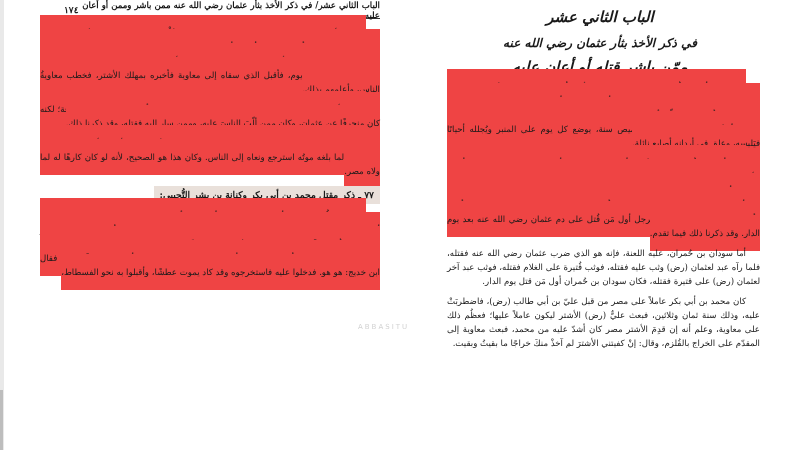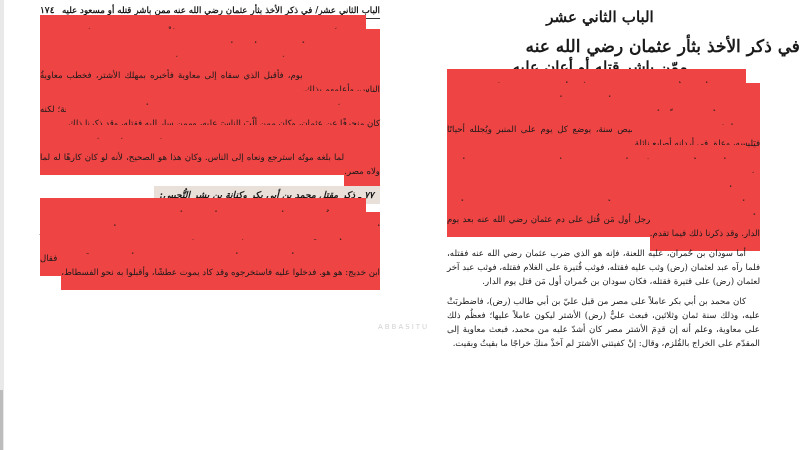--- a/index.html
+++ b/index.html
@@ -11,52 +11,52 @@
   .left-page { left:0; width:400px; }
   .right-page { left:400px; width:400px; }
   .left-edge { position:absolute; left:0; top:0; width:4px; height:450px; background:#e9e9e9; }
   .left-edge-dark { position:absolute; left:0; top:390px; width:3px; height:60px; background:#bdbdbd; }
 
   .running-header {
     position:absolute; left:40px; width:340px; top:2px; height:16px;
     border-bottom:1px solid #333; display:flex; justify-content:space-between;
     align-items:center; font-size:8.6px; font-weight:bold;
   }
-  .page-num { font-size:9px; font-weight:bold; }
+  .page-num { font-size:9px; font-weight:bold;margin-left:24px; }
 
   .col { position:absolute; font-size:8.6px; line-height:14px; text-align:justify; }
   .left-page .col { left:40px; width:340px; top:26px; }
   .right-page .col { left:47px; width:313px; top:80px; }
 
   .para { margin:0 0 6px 0; text-indent:14px; }
   .hl { background:#ef4444; padding:13px 0; }
   .section-title {
     display:inline-block; font-weight:bold; font-size:9.2px;
-    background:#e9e0da; padding:2px 6px; margin:2px 0 5px 0;font-style:italic;
+    background:#e9e0da; padding:2px 6px; margin:2px 0 5px 0;
   }
 
-  .chapter-title { position:absolute; left:0; width:400px; text-align:center; direction:rtl; font-weight:bold; }
+  .chapter-title { position:absolute; left:0; width:400px; text-align:center; direction:rtl; font-weight:bold;font-style:italic; }
   .ct-1 { top:8px; font-size:15px; }
-  .ct-2 { top:36px; font-size:17px;text-align:right; }
+  .ct-2 { top:36px; font-size:12px; }
   .ct-3 { top:58px; font-size:15px; }
 
   .watermark {
     position:absolute; left:358px; top:323px; font-size:7px; letter-spacing:2px;
-    color:#d2d2d2; font-family:"DejaVu Sans", sans-serif; direction:ltr;margin-left:20px;
+    color:#d2d2d2; font-family:"DejaVu Sans", sans-serif; direction:ltr;
   }
 </style>
 </head>
 <body>
 
 <div class="page left-page">
   <div class="left-edge"></div>
   <div class="left-edge-dark"></div>
 
   <div class="running-header">
-    <span>الباب الثاني عشر/ في ذكر الأخذ بثأر عثمان رضي الله عنه ممن باشر قتله أو مسعود عليه</span>
+    <span>الباب الثاني عشر/ في ذكر الأخذ بثأر عثمان رضي الله عنه ممن باشر وممن أو أعان عليه</span>
     <span class="page-num">١٧٤</span>
   </div>
 
   <div class="col">
     <p class="para"><span class="hl">وخرج الأشترُ من العراق يريدُ مصر، فلما انتهى إلى القُلْزم استقبله ذلك الرجلُ وعرض عليه النزولَ فنزلَ عنده، فأتاه بطعام، فأكل، وأتاه بشراب من عسل وقد سمّه، فلما شربه مات في الحال. وكان معاوية يقول لأهل الشام: إنّ عليًا قد بعث الأشترَ إلى مصر فادعوا الله عليه، فكانوا يدعون الله عليه كل يوم، فأقبل الذي سقاه إلى معاوية فأخبره بمهلك الأشتر، فخطب معاويةُ الناس، وأعلمهم بذلك.</span></p>
     <p class="para"><span class="hl">وكان الأشترُ قد روى الحديثَ عن عمر وعلي وخالد بن الوليد وأبي ذر، وروى عنه جماعة؛ لكنه كان منحرفًا عن عثمان، وكان ممن ألّبَ الناسَ عليه، وممن سار إليه فقتله، وقد ذكرنا ذلك.</span></p>
     <p class="para"><span class="hl">ولما بلغ عليًا (رض) موتُه قال: لليدين والفم، وكان قد ثَقُل عليه الأشتر لأشياء نُقلت عنه. وقيل: إنه لما بلغه موتُه استرجع ونعاه إلى الناس. وكان هذا هو الصحيح، لأنه لو كان كارهًا له لما ولاه مصر.</span></p>
     <div class="section-title">٧٧ ـ ذكر مقتل محمد بن أبي بكر وكنانة بن بشر التُّجيبي:</div>
     <p class="para"><span class="hl">ولما بلغ قتلُه محمدَ بن أبي بكر تفرّق عنه أصحابه، وأقبل نحوه عمرو بن العاص وما بقي معه أحد. فخرج محمدٌ يمشي في الطريق، فانتهى إلى خربة في ناحية الطريق فأوى إليها. وسار عمرو حتى دخل فُسطاطَ مصر، وخرج معاويةُ بن خديج السَّكوني في طلب محمد، فانتهى إلى جماعة على قارعة الطريق، فسألهم عنه، فقال أحدهم: دخلتُ تلك الخربة، فرأيت فيها رجلاً جالسًا، فقال ابن خديج: هو هو. فدخلوا عليه فاستخرجوه وقد كاد يموت عطشًا، وأقبلوا به نحو الفسطاط،</span></p>
   </div>

